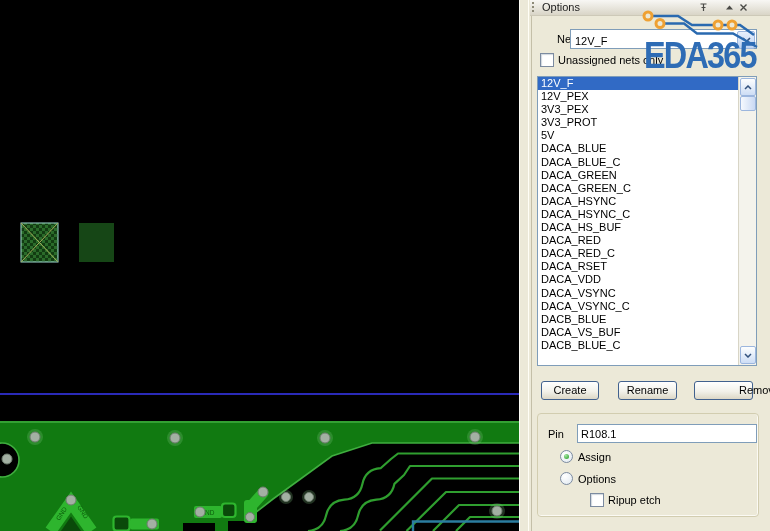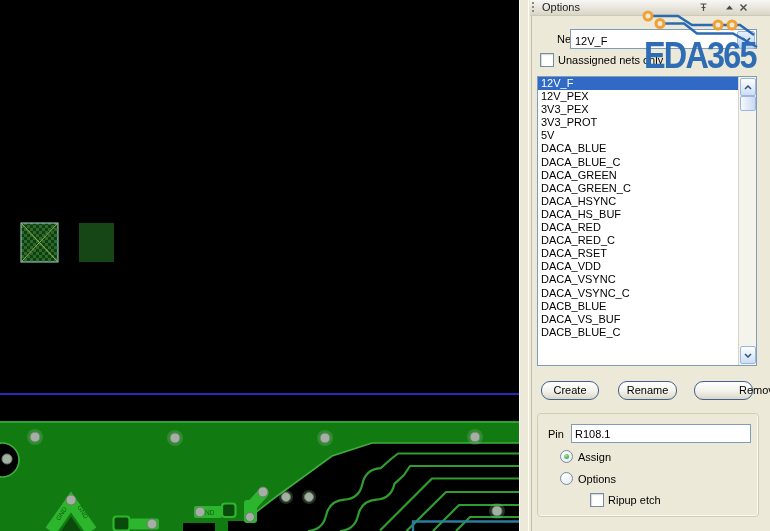--- a/index.html
+++ b/index.html
@@ -47,32 +47,32 @@
   .list-item.sel{background:#316ac5;color:#fff;}
   #netlist-scroll{position:absolute;right:0;top:0;width:17px;bottom:0;background:#f4f3ec;
     border-left:1px solid #d8d5c6;}
   .sbtn{position:absolute;left:1px;width:14px;height:16px;
     background:linear-gradient(#fdfefe,#cdddf5);border:1px solid #9cb6de;border-radius:2px;
     display:flex;align-items:center;justify-content:center;}
   #scroll-up{top:1px}#scroll-down{bottom:1px}
   #scroll-thumb{position:absolute;left:1px;top:19px;width:14px;height:13px;
     background:linear-gradient(90deg,#f6f9fe,#c9d9f3);border:1px solid #9cb6de;border-radius:2px;}
   
-  .xpbtn{position:absolute;top:381px;height:19px;border:1px solid #41618e;border-radius:9px;
+  .xpbtn{position:absolute;top:381px;height:19px;border:1px solid #41618e;border-radius:3px;
     background:linear-gradient(#ffffff,#f2f1ea 55%,#dcd7c6);
     font-family:"Liberation Sans",sans-serif;font-size:11px;text-align:center;line-height:17px;
     box-sizing:border-box;cursor:default;}
   #btn-create{left:21px;width:58px;}
   #btn-rename{left:98px;width:59px;}
   #btn-remove{left:174px;width:59px;padding-left:44px;}
   
   #pin-group{position:absolute;left:17px;top:413px;width:220px;height:102px;
     border:1px solid #d2cdb0;border-radius:4px;box-shadow:inset 0 -1px 0 #fbfaf4, inset -1px 0 0 #fbfaf4;}
   #pin-label{position:absolute;left:10px;top:14px;}
-  #pin-field{position:absolute;left:33px;top:10px;width:180px;height:19px;
+  #pin-field{position:absolute;left:39px;top:10px;width:180px;height:19px;
     border:1px solid #7f9db9;background:#fff;box-sizing:border-box;
     font-family:"Liberation Sans",sans-serif;font-size:11px;padding:1px 3px;outline:0;}
   .radio{position:absolute;width:13px;height:13px;border-radius:50%;border:1px solid #7c8ba0;
     background:radial-gradient(circle at 35% 30%,#ffffff,#dfe8f0);box-sizing:border-box;}
   .radio.checked::after{content:"";position:absolute;left:3px;top:3px;width:5px;height:5px;
     border-radius:50%;background:radial-gradient(circle at 35% 30%,#a5e6a5,#1f9a1f);}
   #radio-assign{left:22px;top:36px;}
   #lbl-assign{position:absolute;left:40px;top:37px;}
   #radio-deassign{left:22px;top:58px;}
   #lbl-deassign{position:absolute;left:40px;top:59px;}
@@ -245,20 +245,21 @@
         <div class="list-item sel">12V_F</div>
         <div class="list-item">12V_PEX</div>
         <div class="list-item">3V3_PEX</div>
         <div class="list-item">3V3_PROT</div>
         <div class="list-item">5V</div>
         <div class="list-item">DACA_BLUE</div>
         <div class="list-item">DACA_BLUE_C</div>
         <div class="list-item">DACA_GREEN</div>
         <div class="list-item">DACA_GREEN_C</div>
         <div class="list-item">DACA_HSYNC</div>
+        <div class="list-item">DACA_HSYNC_C</div>
         <div class="list-item">DACA_HS_BUF</div>
         <div class="list-item">DACA_RED</div>
         <div class="list-item">DACA_RED_C</div>
         <div class="list-item">DACA_RSET</div>
         <div class="list-item">DACA_VDD</div>
         <div class="list-item">DACA_VSYNC</div>
         <div class="list-item">DACA_VSYNC_C</div>
         <div class="list-item">DACB_BLUE</div>
         <div class="list-item">DACA_VS_BUF</div>
         <div class="list-item">DACB_BLUE_C</div>

